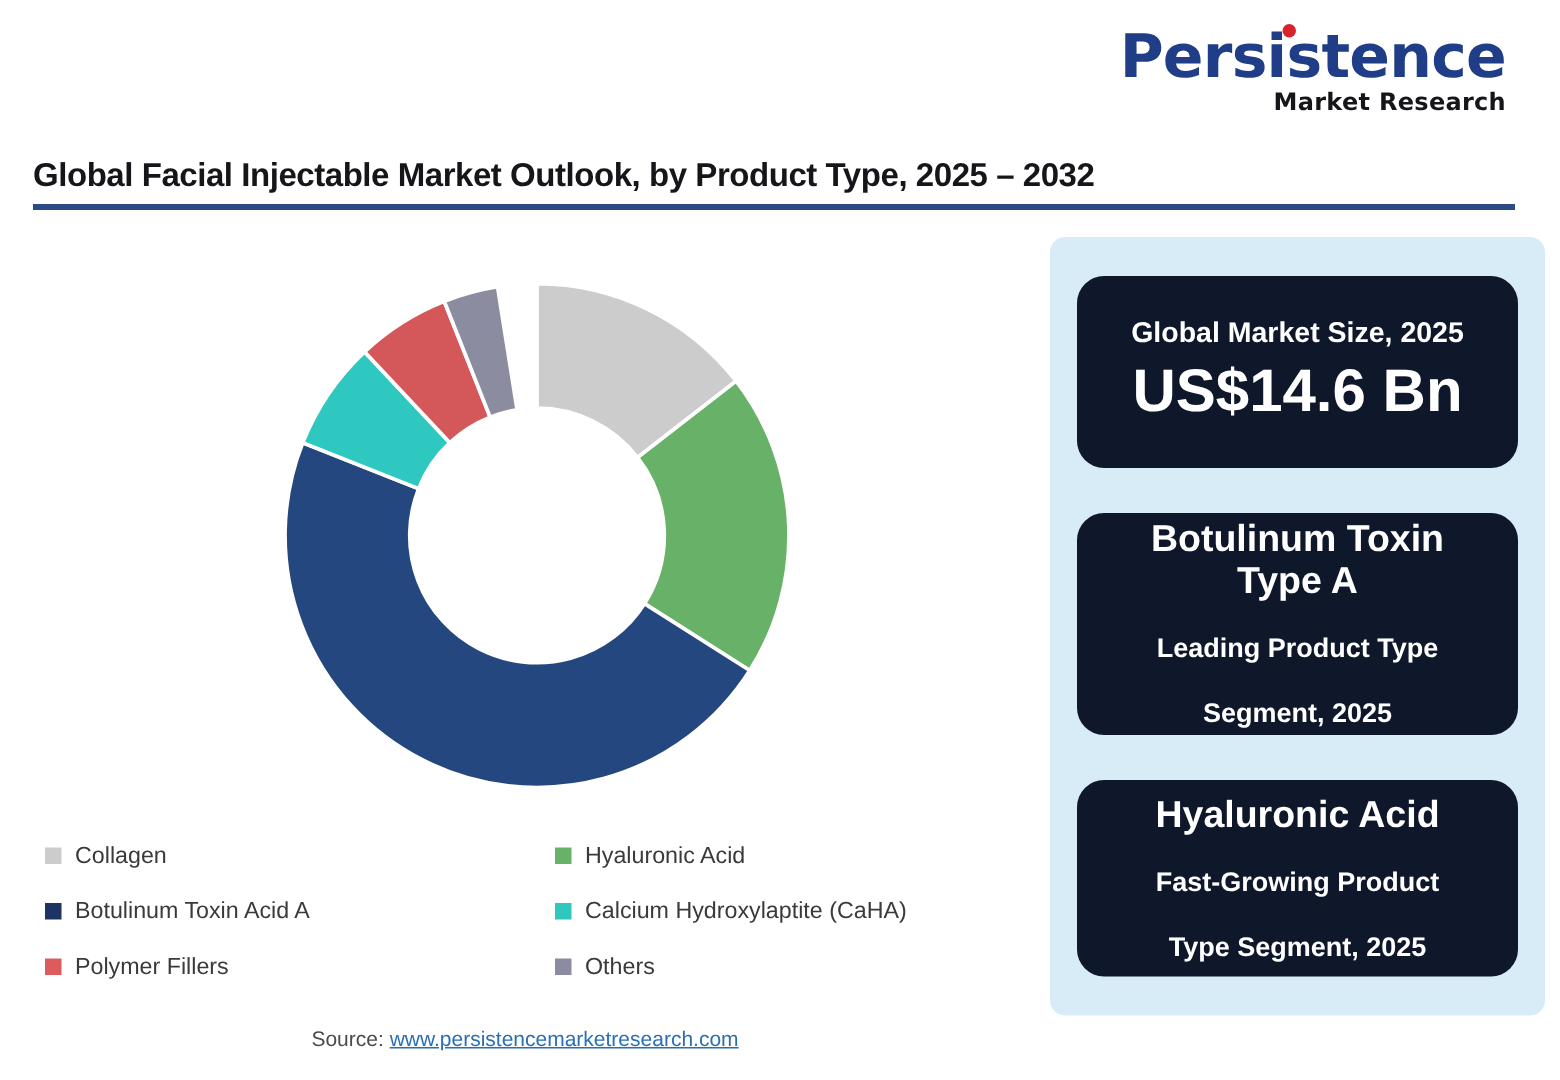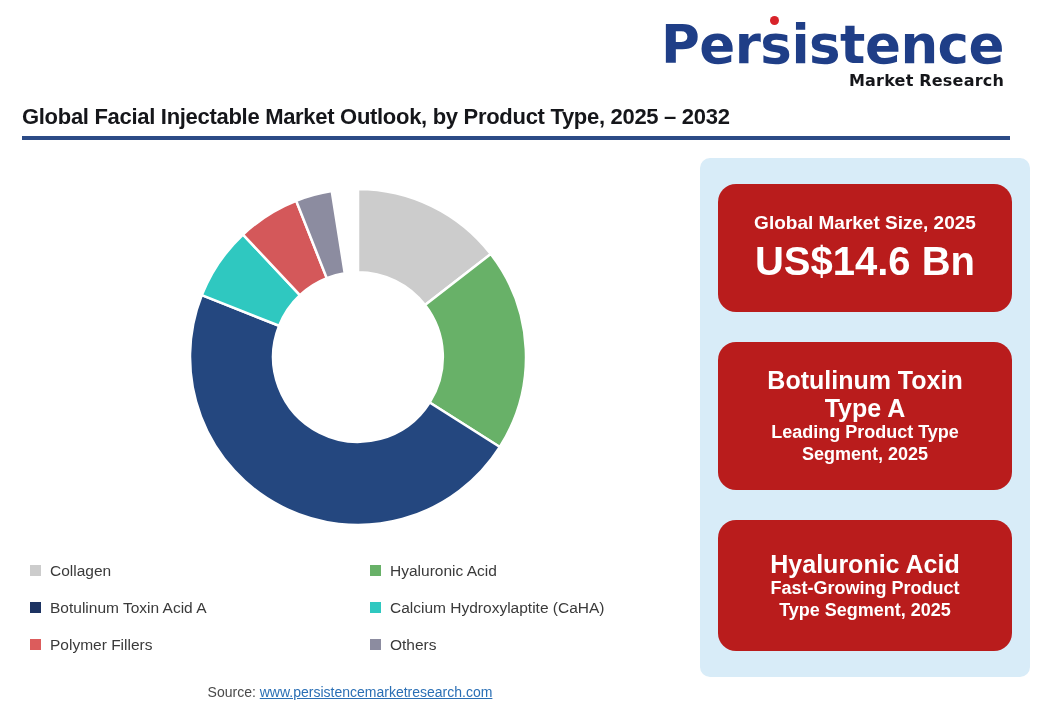--- a/index.html
+++ b/index.html
@@ -21,21 +21,21 @@
 
   
   .logo {
     position: absolute;
     top: 18px;
     right: 36px;
     text-align: right;
     line-height: 1;
   }
   .logo-main {
-    font-size: 53px;
+    font-size: 40px;
     font-weight: bold;
     color: #1F3E87;
     letter-spacing: -0.5px;
     font-family: "DejaVu Sans", sans-serif;
     position: relative;
     display: inline-block;
   }
   .logo-dot {
     position: absolute;
     width: 9px;
@@ -122,21 +122,21 @@
     width: 330px;
     height: 519px;
     background: #D8ECF8;
     border-radius: 10px;
     padding: 26px 18px;
     display: flex;
     flex-direction: column;
     justify-content: space-between;
   }
   .card {
-    background: #b91c1c;
+    background: #0f172a;
     border-radius: 18px;
     color: #ffffff;
     text-align: center;
     padding: 33px 14px;
     display: flex;
     flex-direction: column;
     justify-content: center;
   }
   .card-1 { height: 128px; }
   .card-2 { height: 148px; }
@@ -158,21 +158,21 @@
   .card-head {
     font-size: 25px;
     font-weight: bold;
     line-height: 1.12;
     font-family: "Liberation Sans", sans-serif;
   }
   .card-sub {
     font-size: 18px;
     font-weight: bold;
     line-height: 1.2;
-    margin-top: 0;
+    margin-top: 21px;
     font-family: "Liberation Sans", sans-serif;
   }
 
   
   .source {
     position: absolute;
     left: 0;
     top: 684px;
     width: 700px;
     text-align: center;

